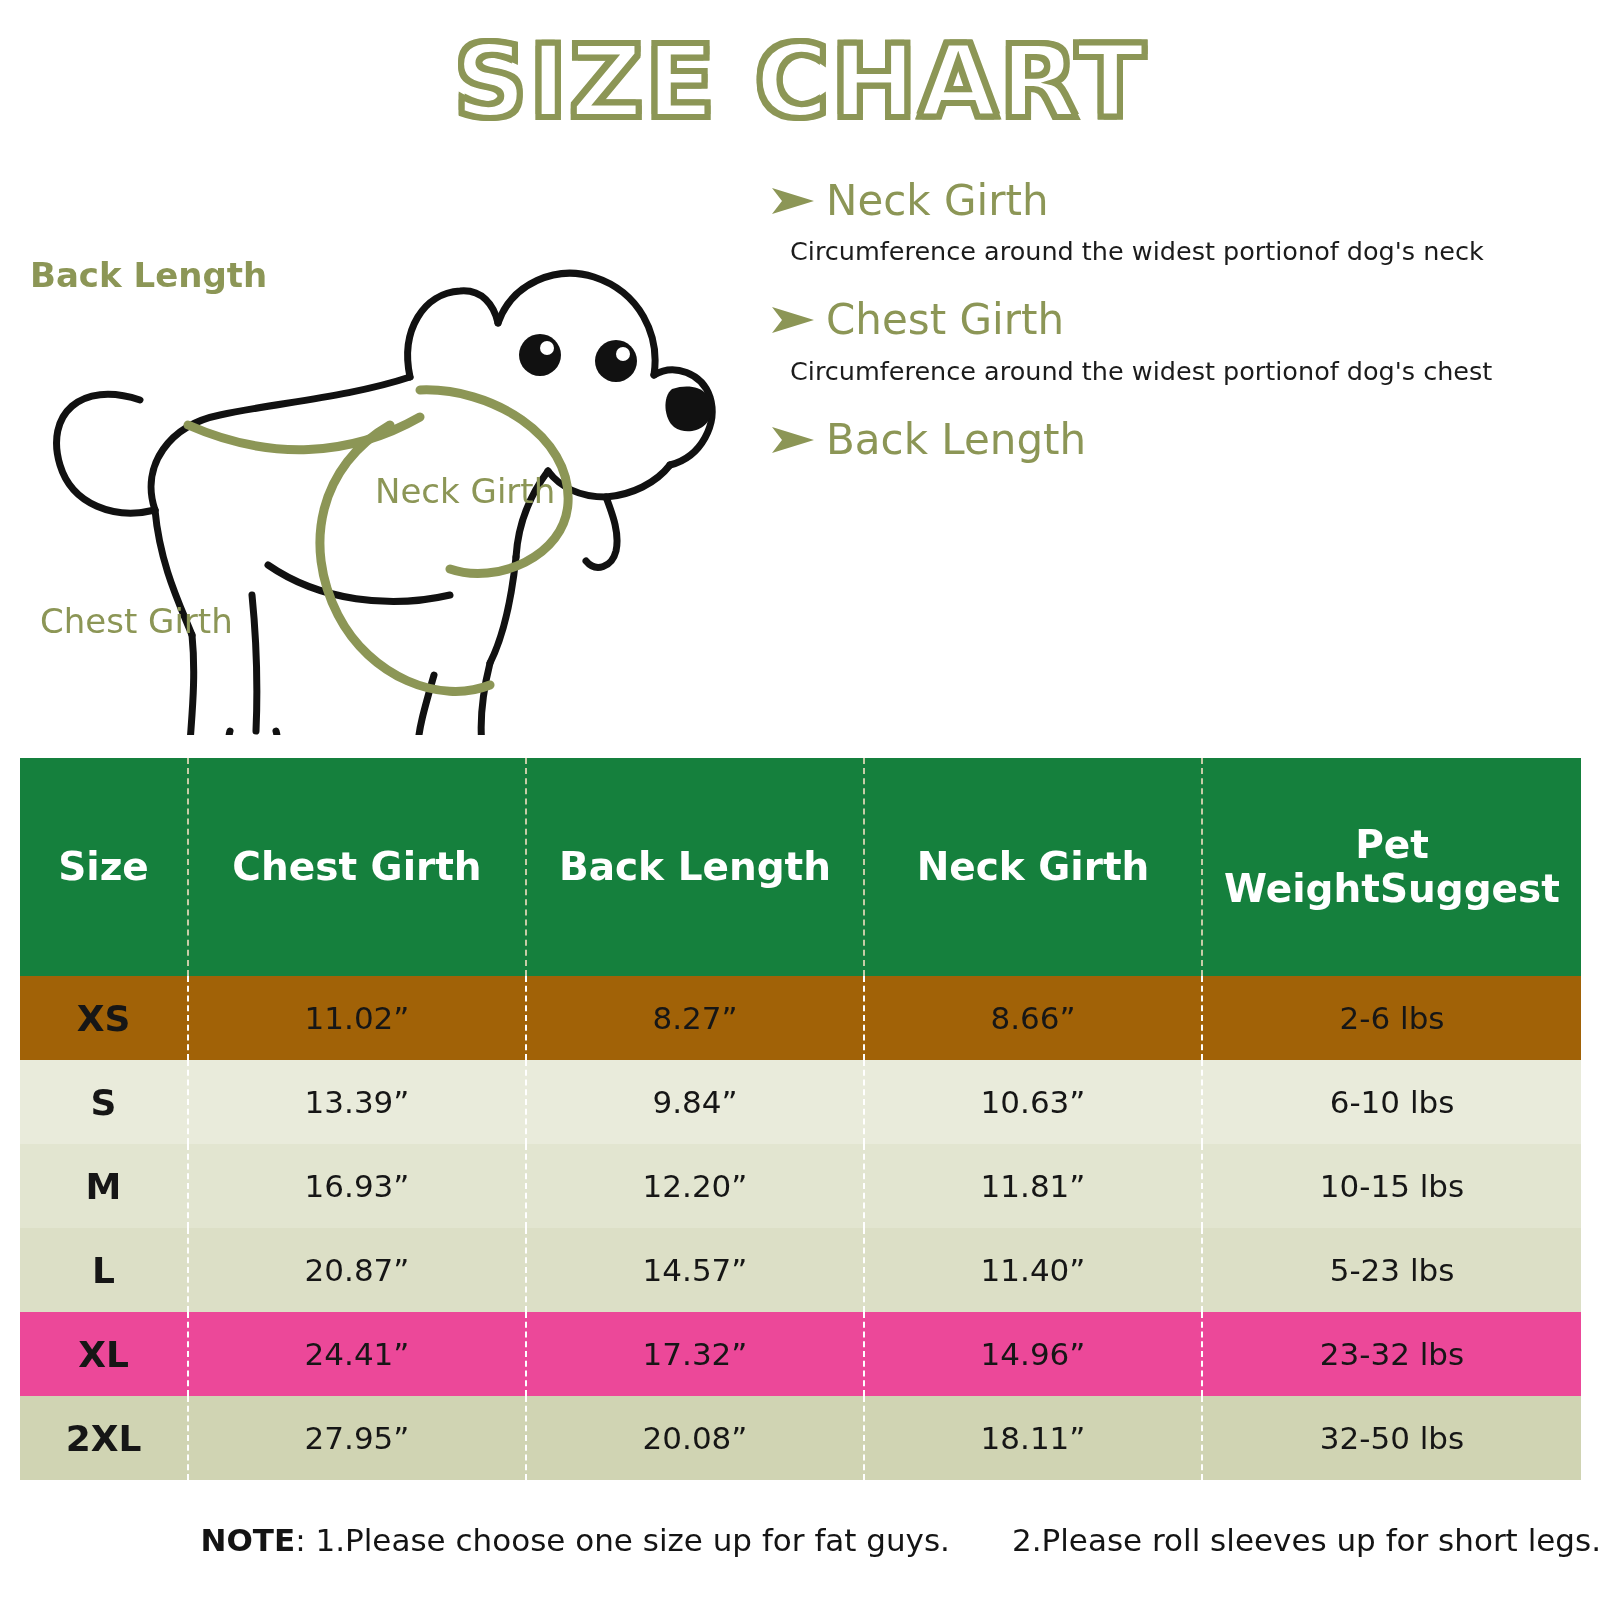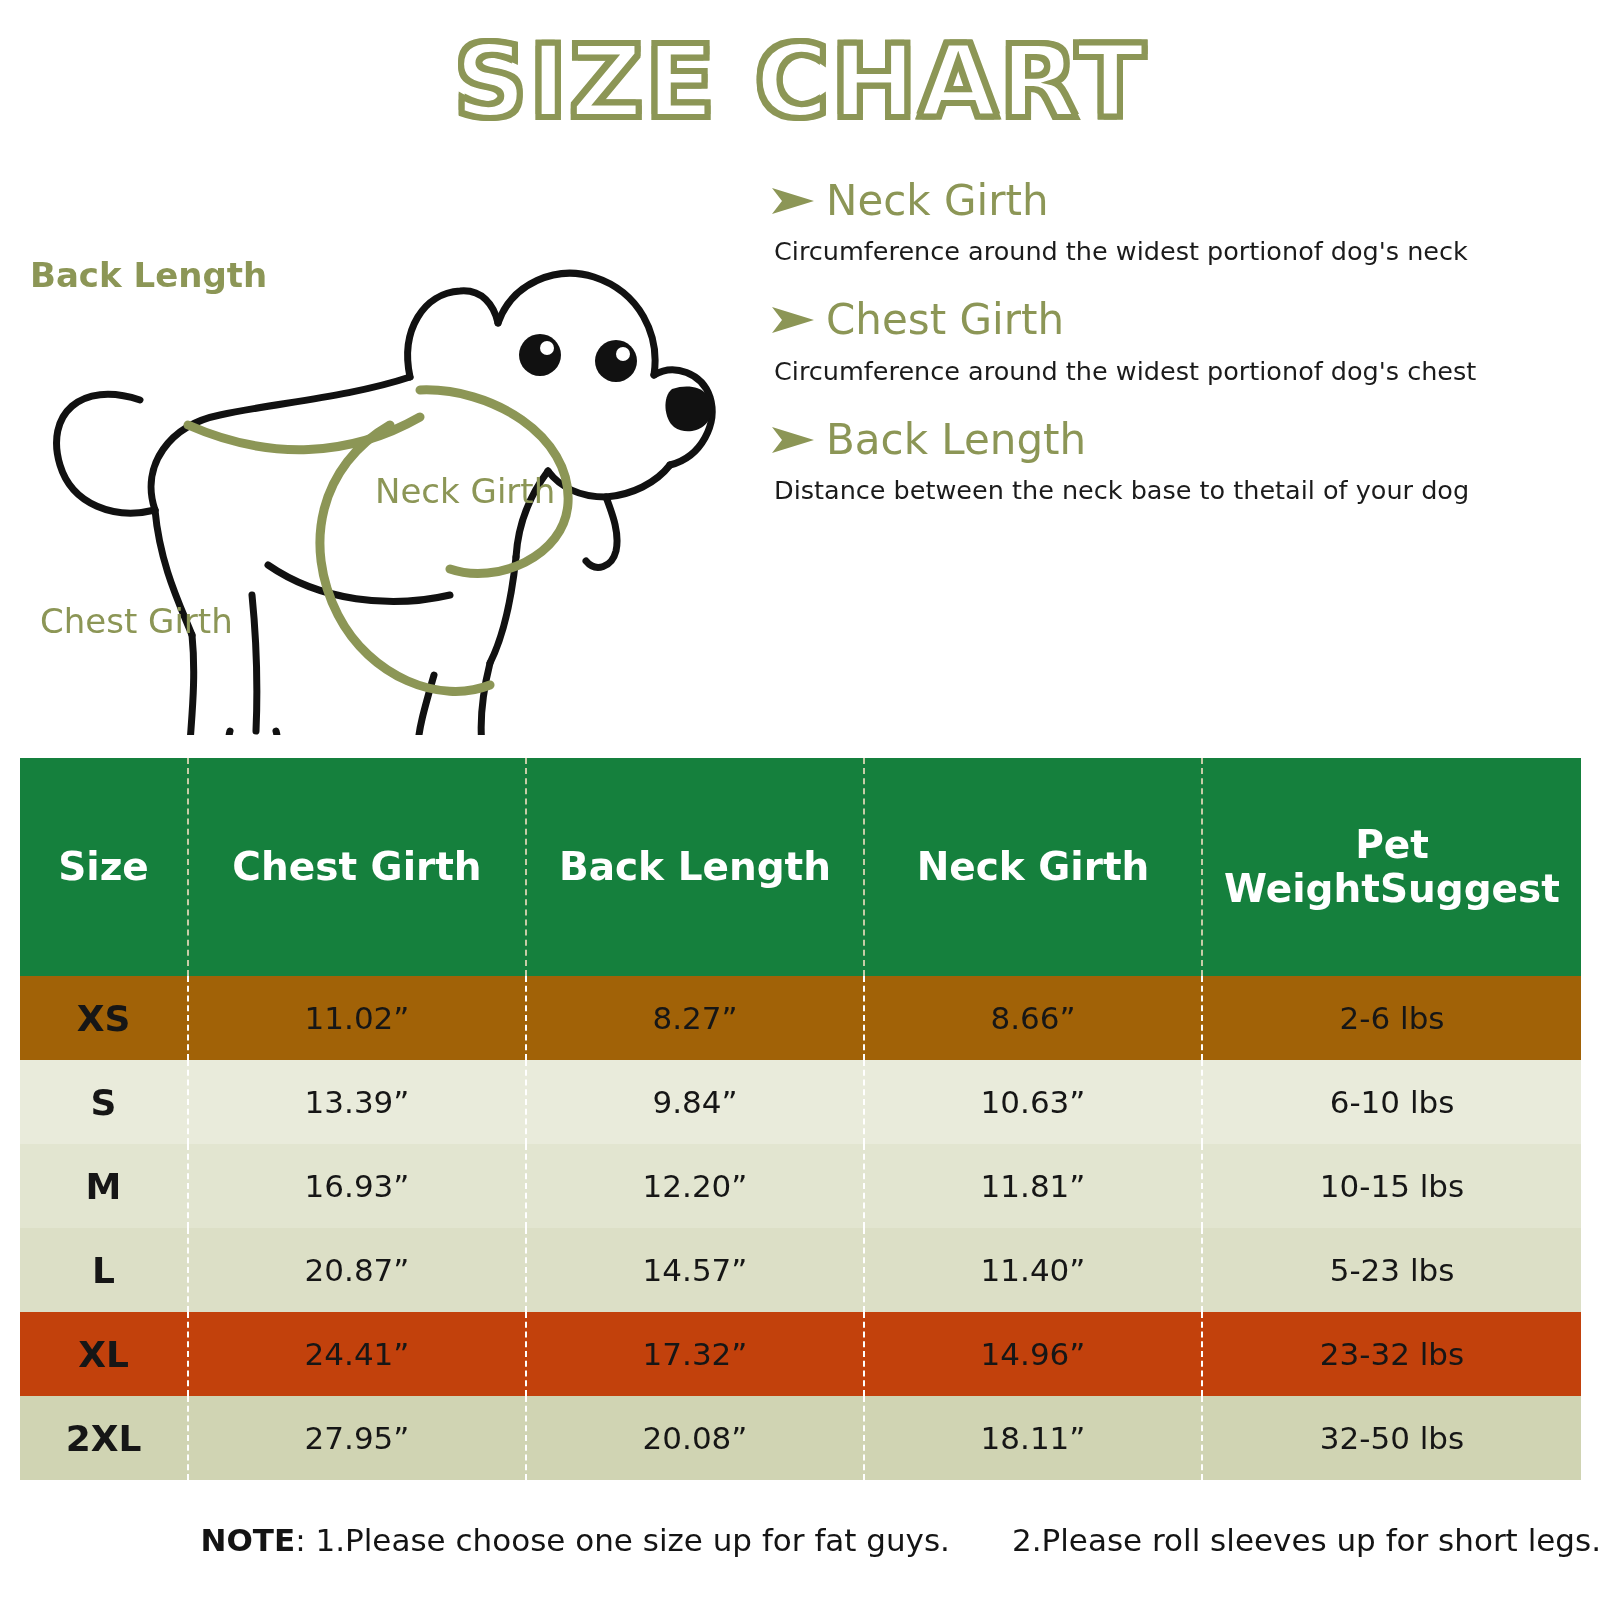--- a/index.html
+++ b/index.html
@@ -66,21 +66,21 @@
     font-size: 42px;
     color: #8c9656;
     font-weight: normal;
     font-family: "DejaVu Sans", sans-serif;
     line-height: 1.1;
   }
   .def-body {
     font-size: 25.5px;
     color: #1b1b1b;
     line-height: 1.38;
-    margin: 10px 0 28px 4px;
+    margin: 10px 0 28px 20px;
     font-family: "DejaVu Sans", sans-serif;
   }
   .def-block:last-child .def-body { margin-bottom: 0; }
 
   
   .table-wrap {
     position: absolute;
     top: 758px;
     left: 20px;
     width: 1561px;
@@ -116,21 +116,21 @@
   }
   tbody td:last-child { border-right: none; }
   tbody td.size-cell {
     font-weight: bold;
     font-size: 36px;
   }
   tbody tr:nth-child(1) { background: #a16207; }
   tbody tr:nth-child(2) { background: #e9ebdb; }
   tbody tr:nth-child(3) { background: #e2e5d0; }
   tbody tr:nth-child(4) { background: #dcdfc6; }
-  tbody tr:nth-child(5) { background: #c2410c; }
+  tbody tr:nth-child(5) { background: #ec4899; }
   tbody tr:nth-child(6) { background: #d0d4b3; }
 
   
   col.c0 { width: 168px; }
   col.c1 { width: 338px; }
   col.c2 { width: 338px; }
   col.c3 { width: 338px; }
   col.c4 { width: 379px; }
 
   
@@ -241,21 +241,20 @@
     <div class="def-body">Circumference around the widest portionof dog's chest</div>
   </div>
 
   <div class="def-block">
     <div class="def-head">
       <svg class="def-arrow" viewBox="0 0 46 34">
         <path d="M2 4 L44 17 L2 30 L12 17 Z" fill="#8c9656"></path>
       </svg>
       <span class="def-title">Back Length</span>
     </div>
-    <div class="def-body">Distance between the neck base to thetail of your dog</div>
   </div>
 
 </div>
 
 <div class="table-wrap">
   <table>
     <colgroup>
       <col class="c0">
         <col class="c1">
         <col class="c2">

